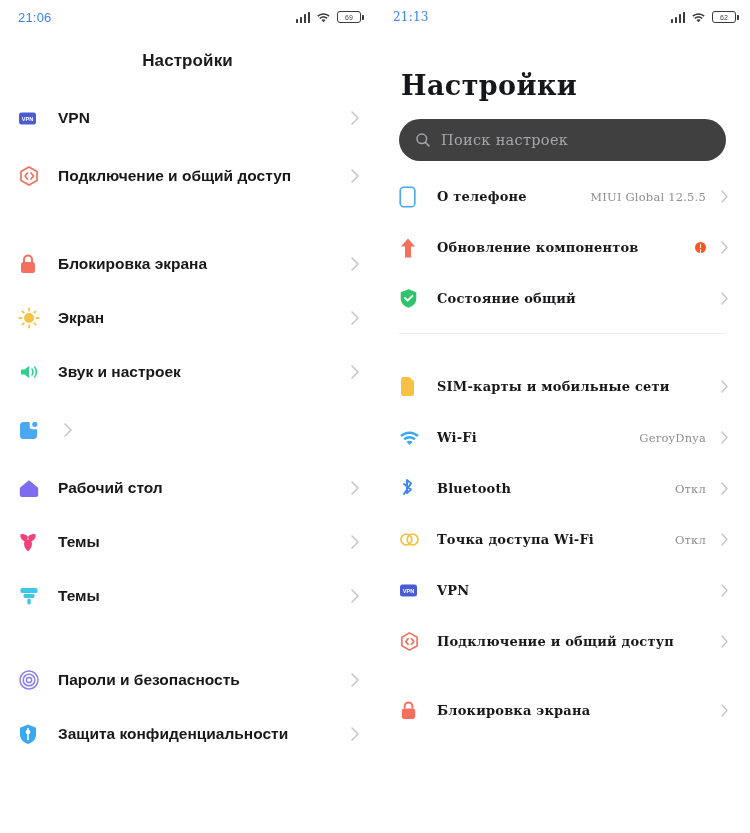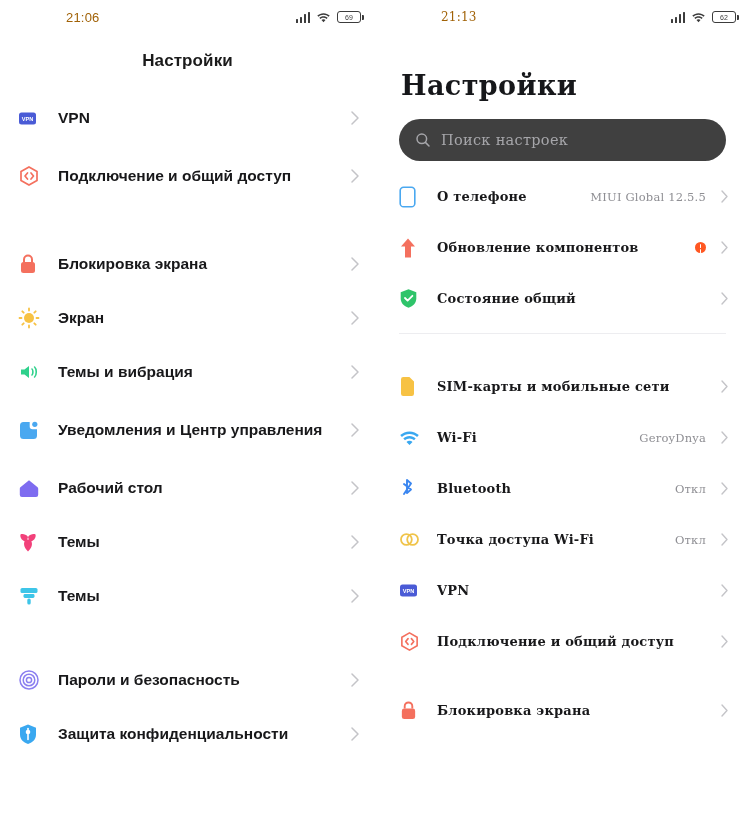--- a/index.html
+++ b/index.html
@@ -12,21 +12,21 @@
   }
   .screens { display: flex; width: 750px; height: 833px; }
   .pane { width: 375px; height: 833px; position: relative; background: #fff; overflow: hidden; }
   .pane.right { font-family: "DejaVu Serif", serif; }
 
   
   .statusbar {
     height: 34px; display: flex; align-items: center;
     justify-content: space-between; padding: 0 14px 0 18px;
   }
-  .status-time { font-size: 13px; color: #a16207; letter-spacing: .2px; margin-left: 48px; }
+  .status-time { font-size: 13px; color: #3b82f6; letter-spacing: .2px; }
   .pane.right .status-time { font-size: 12px; }
   .status-icons { display: flex; align-items: center; gap: 6px; }
   .sig { display: flex; align-items: flex-end; gap: 1.5px; height: 11px; }
   .sig i { display: block; width: 2.5px; background: #3c3c3c; border-radius: .5px; }
   .sig i:nth-child(1){ height: 4px; }
   .sig i:nth-child(2){ height: 6px; }
   .sig i:nth-child(3){ height: 8.5px; }
   .sig i:nth-child(4){ height: 11px; }
   .wifi-ic { width: 15px; height: 12px; position: relative; }
   .batt {
@@ -177,36 +177,35 @@
           </span>
       </div>
 
       <div class="l-row">
         <span class="l-ico">
           <svg width="22" height="20" viewBox="0 0 22 20">
               <path d="M3 7.5h3.5L11 4v12L6.5 12.5H3z" fill="#2fd18c"></path>
               <path d="M14 7c1.2 1 1.2 5 0 6M16.6 5c2.2 1.8 2.2 8.2 0 10" stroke="#2fd18c" stroke-width="1.6" fill="none" stroke-linecap="round"></path>
             </svg>
         </span>
-        <span class="l-label">Темы и вибрация</span>
+        <span class="l-label">Звук и настроек</span>
         <span class="chev">
             <svg width="8" height="14" viewBox="0 0 8 14">
               <path d="M1 1l6 6-6 6" stroke="#c4c4c8" stroke-width="1.5" fill="none" stroke-linecap="round" stroke-linejoin="round"></path>
             </svg>
           </span>
       </div>
 
       <div class="l-row tall">
         <span class="l-ico">
           <svg width="21" height="21" viewBox="0 0 21 21">
               <path d="M2 5.5A3.5 3.5 0 015.5 2h6.2v4.5a2.8 2.8 0 002.8 2.8H19v6.2a3.5 3.5 0 01-3.5 3.5h-10A3.5 3.5 0 012 15.5z" fill="#4aa8f0"></path>
               <circle cx="16.8" cy="4.3" r="2.6" fill="#4aa8f0"></circle>
             </svg>
         </span>
-        <span class="l-label">Уведомления и Центр управления</span>
         <span class="chev">
             <svg width="8" height="14" viewBox="0 0 8 14">
               <path d="M1 1l6 6-6 6" stroke="#c4c4c8" stroke-width="1.5" fill="none" stroke-linecap="round" stroke-linejoin="round"></path>
             </svg>
           </span>
       </div>
 
       <div class="l-row">
         <span class="l-ico">
           <svg width="22" height="20" viewBox="0 0 22 20">

